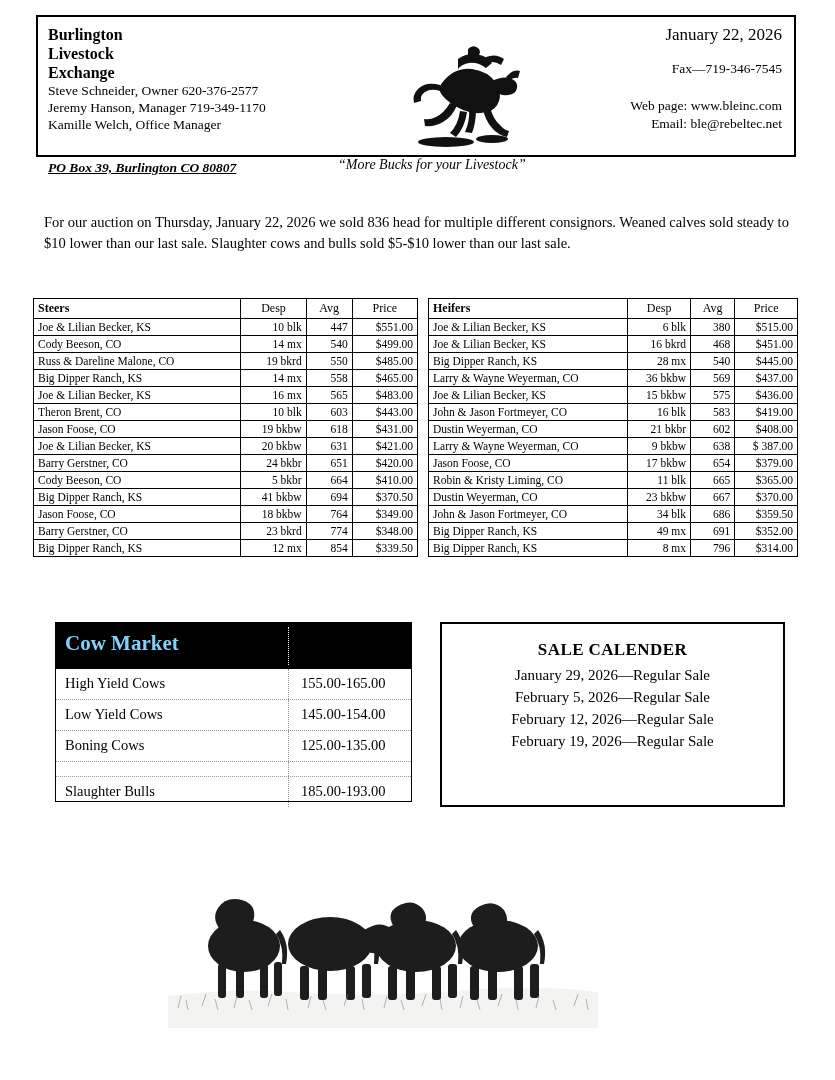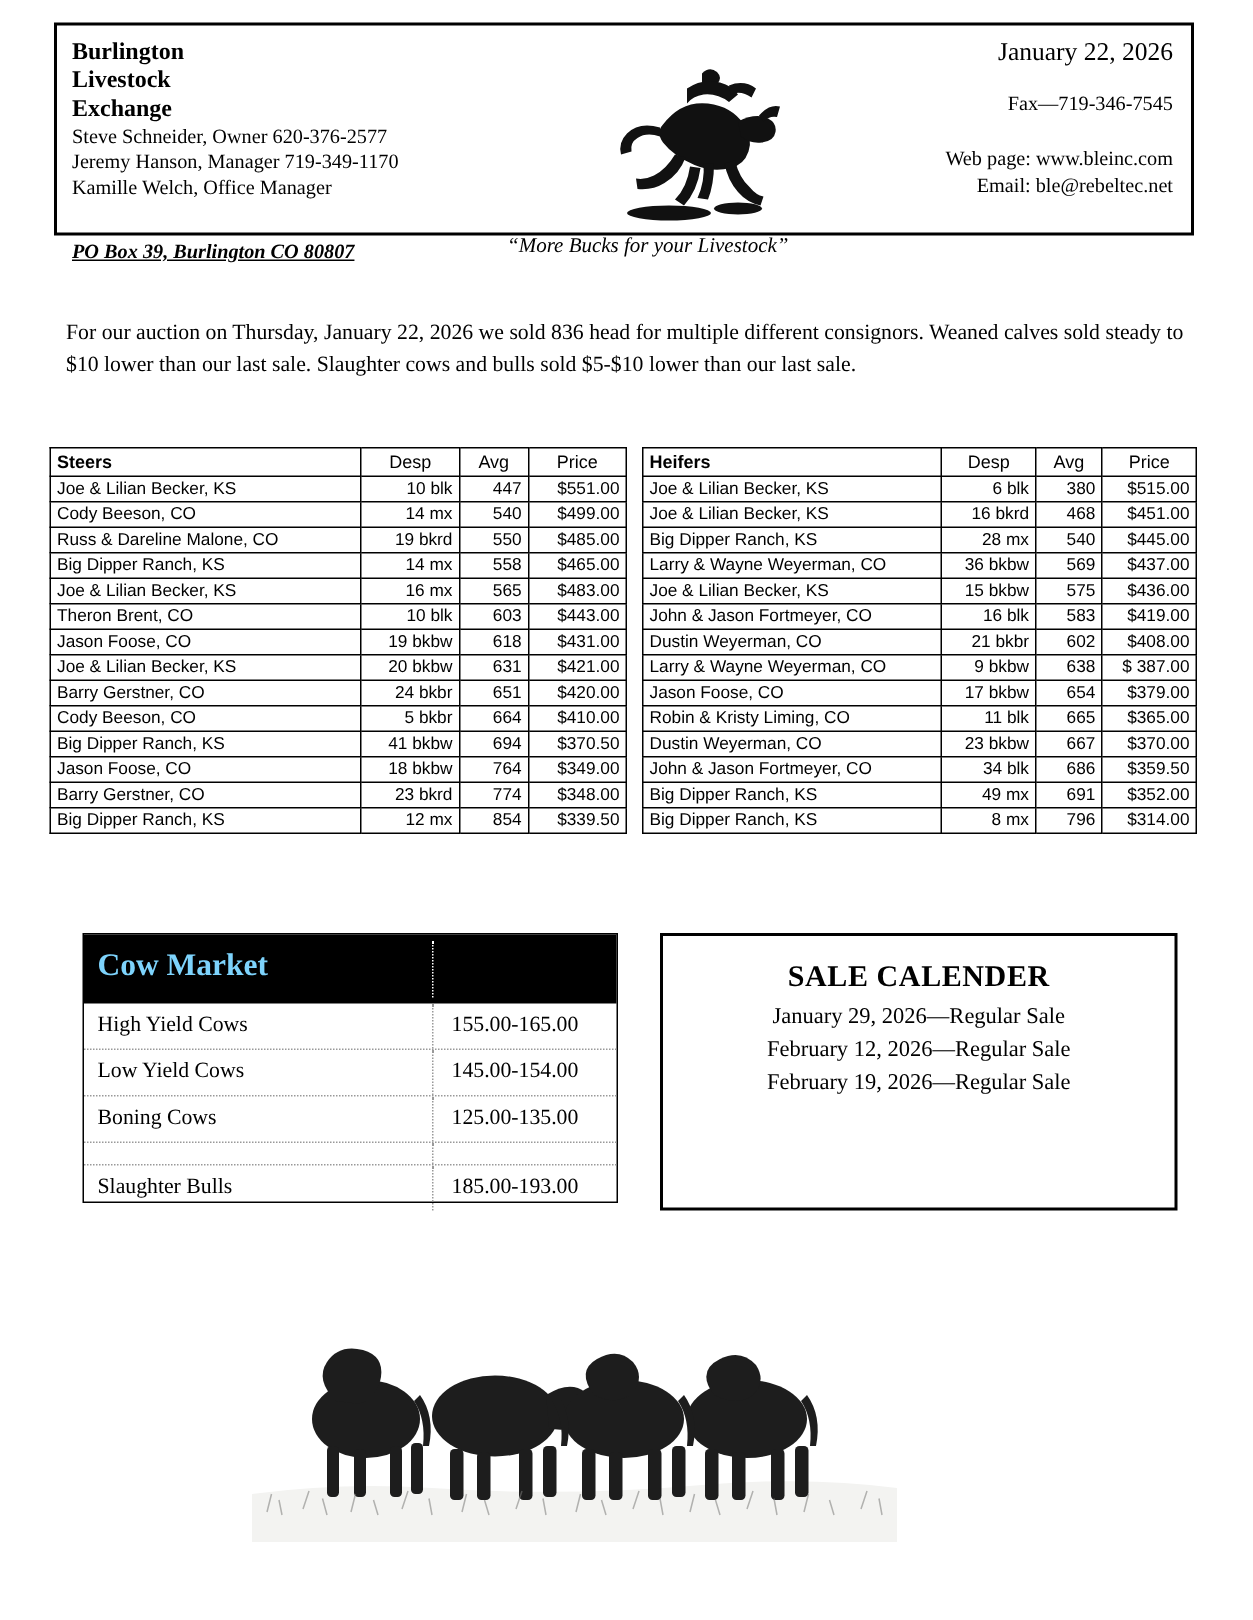--- a/index.html
+++ b/index.html
@@ -101,21 +101,21 @@
     top: 212px;
     width: 750px;
     font-size: 14.5px;
     line-height: 21px;
   }
 
   
   .tbl {
     position: absolute;
     border-collapse: collapse;
-    font-family: Liberation Sans, sans-serif;
+    font-family: Liberation Serif, serif;
     font-size: 11.5px;
   }
   .tbl.steers { left: 33px; top: 298px; width: 385px; }
   .tbl.heifers { left: 428px; top: 298px; width: 370px; }
   .tbl th, .tbl td {
     border: 1px solid #000;
     padding: 2px 4px;
     height: 17px;
     box-sizing: border-box;
   }
@@ -197,21 +197,21 @@
     left: 440px;
     top: 622px;
     width: 345px;
     height: 185px;
     border: 2px solid #000;
     box-sizing: border-box;
     text-align: center;
   }
   .cal-title {
     font-weight: bold;
-    font-size: 20px;
+    font-size: 17px;
     margin-top: 16px;
     letter-spacing: 0.4px;
   }
   .cal-list {
     margin-top: 4px;
     font-size: 15px;
     line-height: 22px;
   }
 
   
@@ -514,20 +514,21 @@
       <span class="lbl">Slaughter Bulls</span>
       <span class="val">185.00-193.00</span>
     </div>
   </div>
 </div>
 
 <div class="cal-box">
   <div class="cal-title">SALE CALENDER</div>
   <div class="cal-list">
     <div>January 29, 2026—Regular Sale</div>
+    <div>February 5, 2026—Regular Sale</div>
     <div>February 12, 2026—Regular Sale</div>
     <div>February 19, 2026—Regular Sale</div>
   </div>
 </div>
 
 <div class="photo">
   <svg viewBox="0 0 430 190" width="430" height="190" aria-hidden="true">
     <rect x="0" y="0" width="430" height="190" fill="#ffffff"></rect>
 
     <path d="M0 158 q60 -8 120 -4 q90 6 180 -2 q70 -6 130 2 L430 190 L0 190 Z" fill="#f3f3f1"></path>

